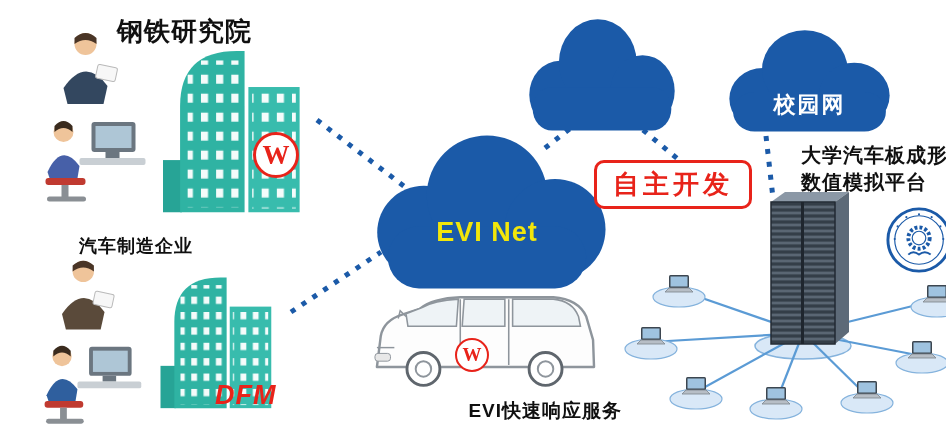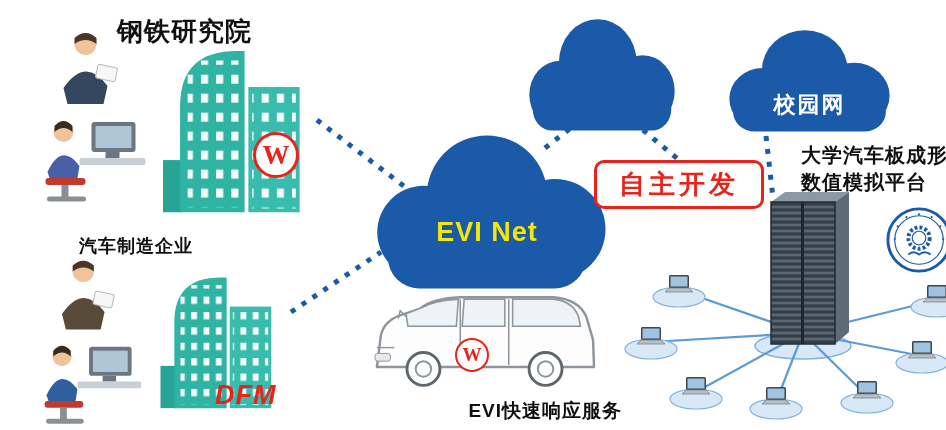--- a/index.html
+++ b/index.html
@@ -33,21 +33,21 @@
   .wlogo.small{width:34px;height:34px;font-size:19px;border-width:2.5px}
 
   .dfm{
     color:var(--brand-red,#e8231a);font-weight:900;font-style:italic;
     font-size:27px;letter-spacing:1px;font-family:"Liberation Sans",sans-serif;
   }
 
   .redbox{
     border:3.5px solid var(--brand-red,#e8231a);border-radius:10px;background:#ffffff;
     color:var(--brand-red,#e8231a);font-size:26px;font-weight:900;
-    padding:4px 22px;letter-spacing:4px;white-space:nowrap
+    padding:4px 16px;letter-spacing:4px;white-space:nowrap
   }
 
   .platform-label{font-size:20px;line-height:27px;font-weight:800;color:#101010;letter-spacing:1px}
   .platform-label span{display:block}
 </style>
 </head>
 <body>
 
 <div class="canvas">
 

